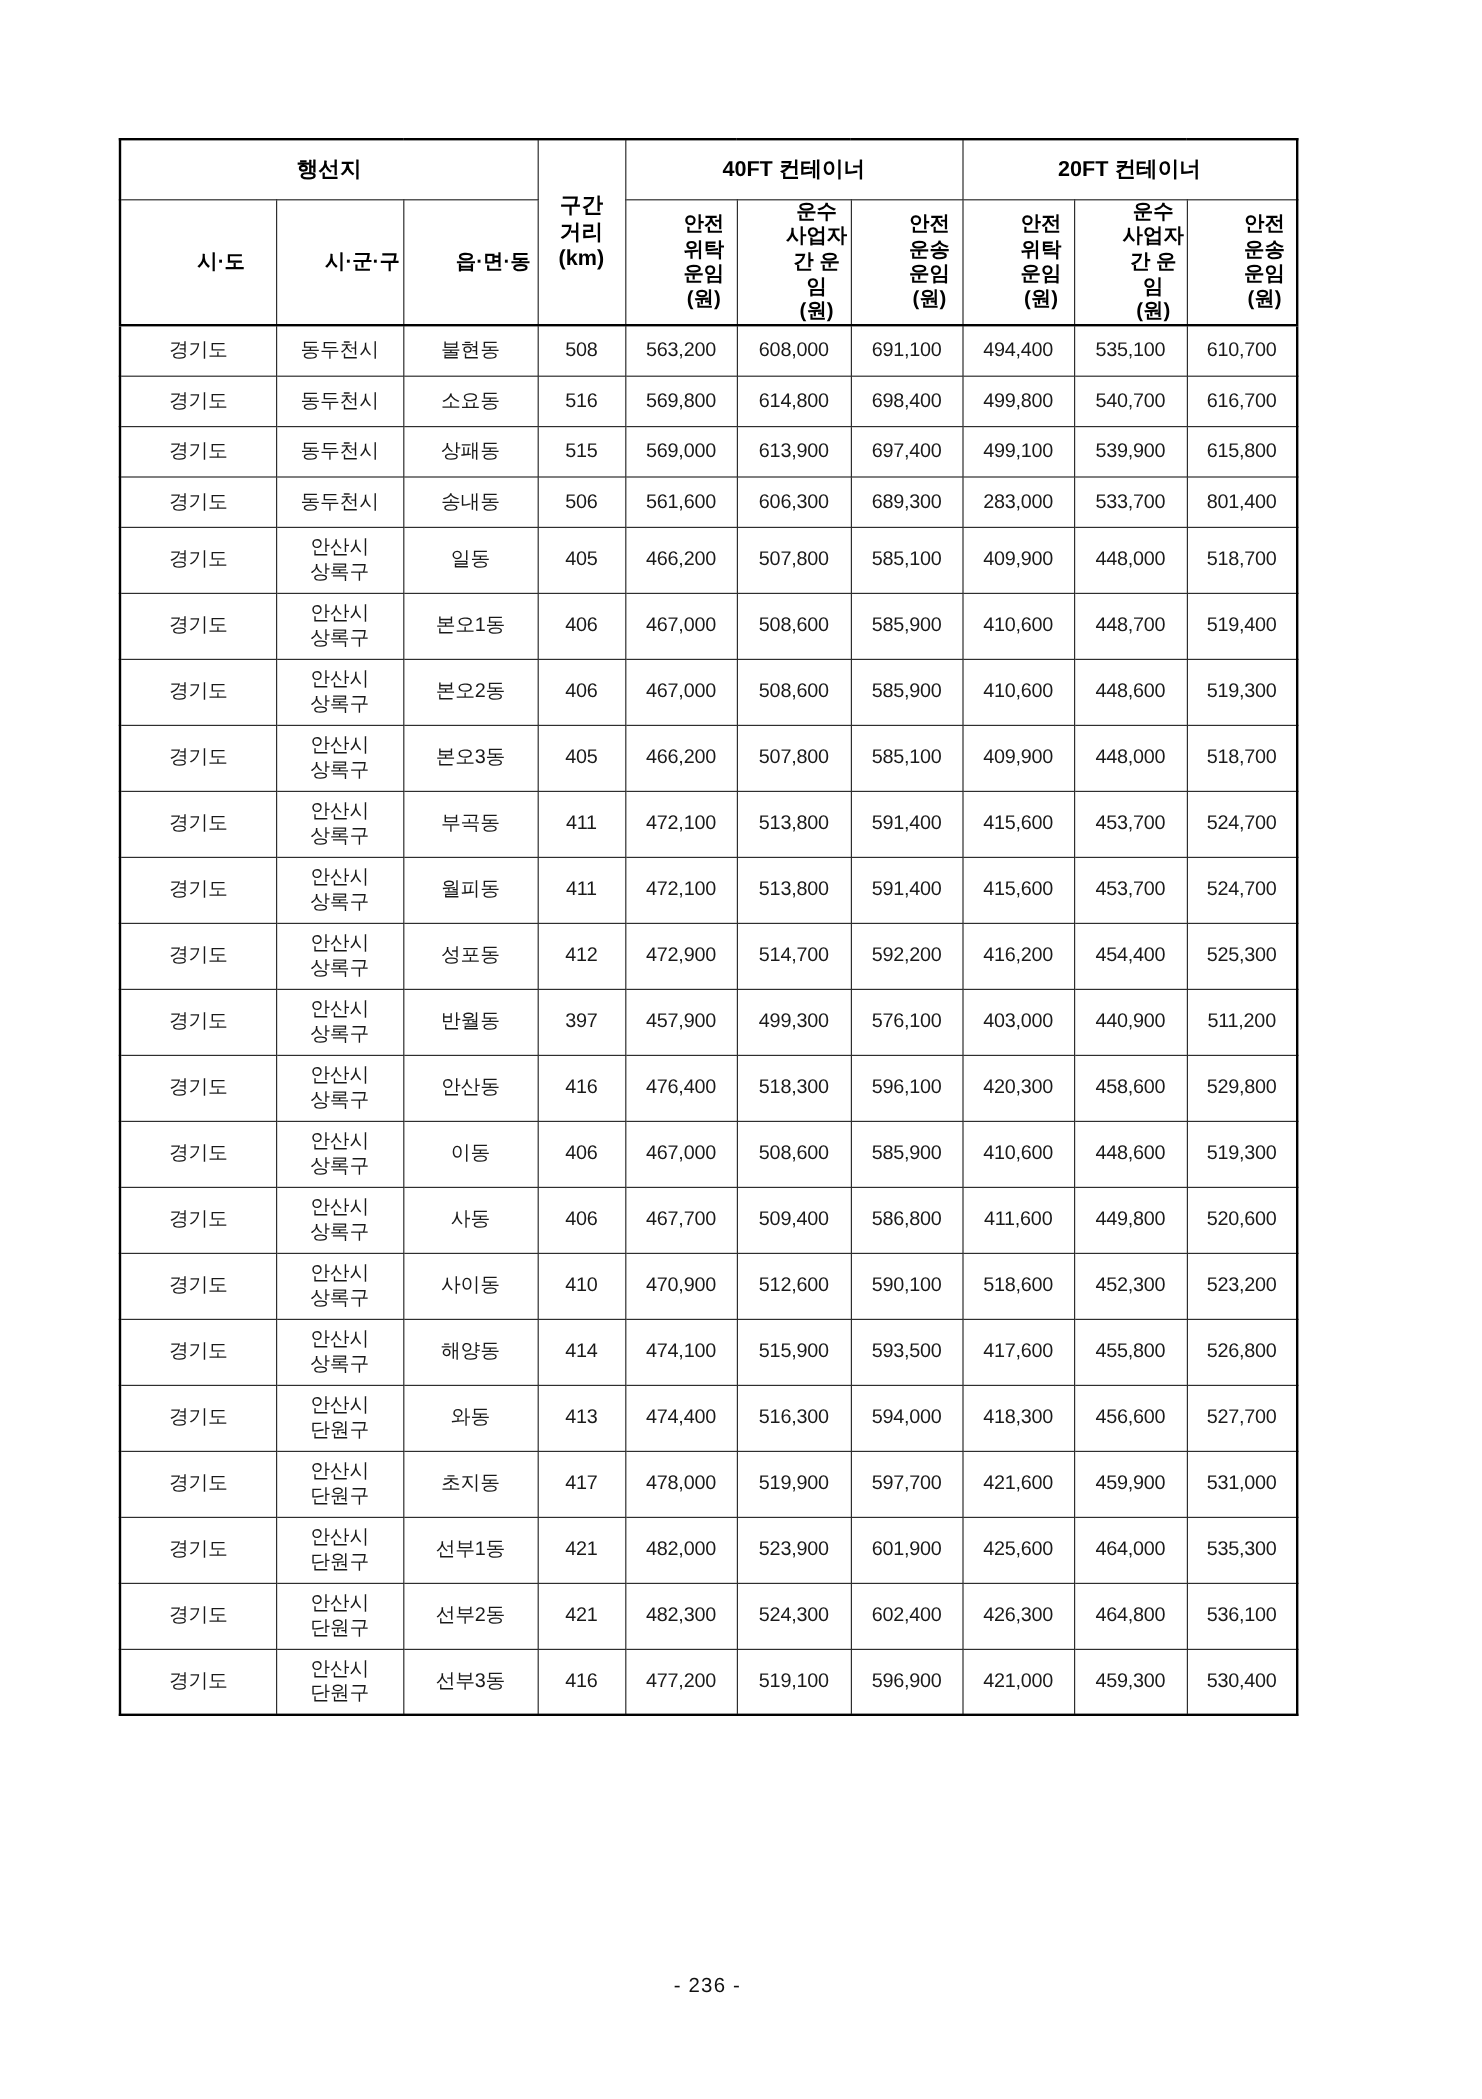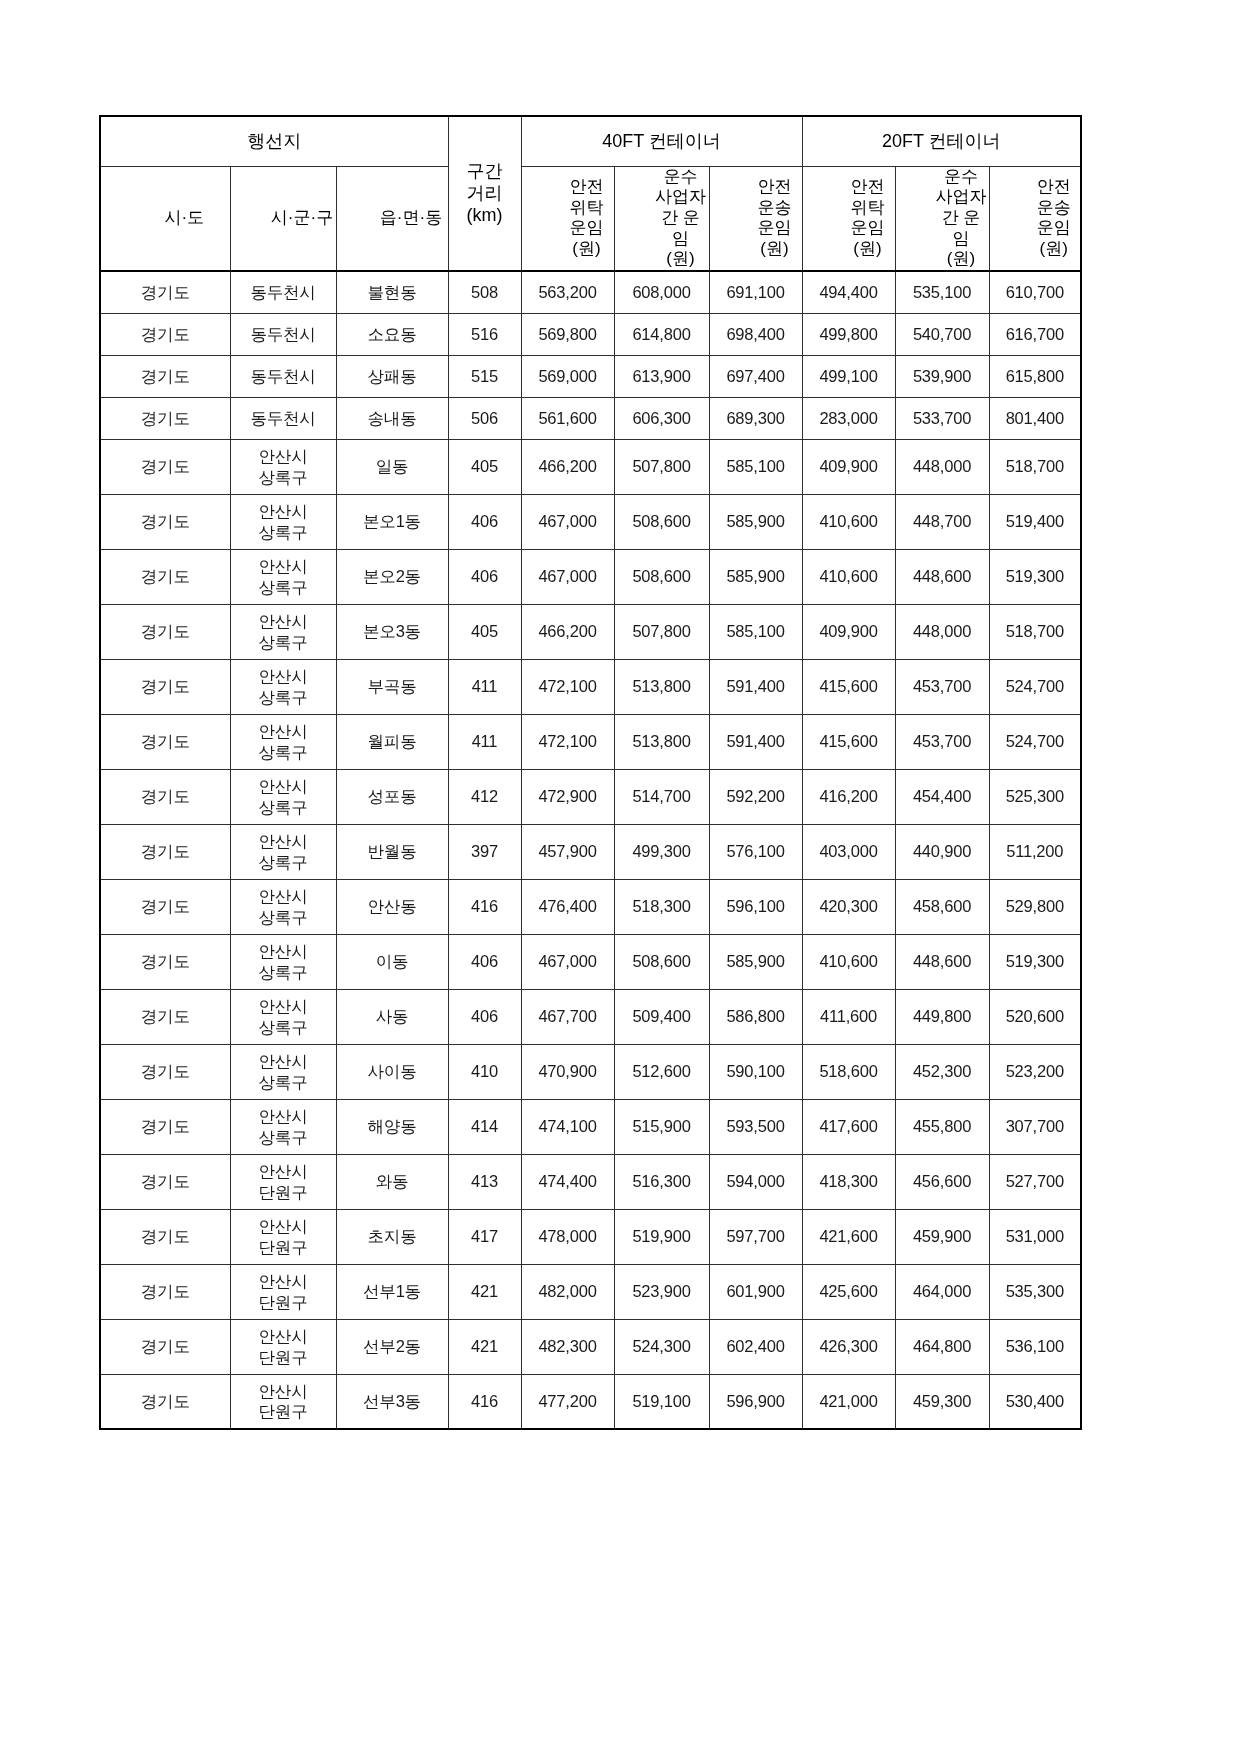--- a/index.html
+++ b/index.html
@@ -16,21 +16,21 @@
     border-collapse:collapse; table-layout:fixed;
     border:2px solid #000;
   }
   .rate-table th, .rate-table td {
     border:1px solid #2e2e2e;
     text-align:center; vertical-align:middle;
     white-space:pre-line;
     padding:0 2px;
     box-sizing:border-box;
   }
-  .rate-table thead th { font-weight:normal; color:#000; }
+  .rate-table thead th { font-weight:bold; color:#000; }
   .rate-table thead { border-bottom:2px solid #000; }
   .rate-table thead tr.group-row th { height:50px; font-size:18px; }
   .rate-table thead tr.sub-row th { height:93px; font-size:17px; line-height:1.22;padding-left:40px; }
   .rate-table thead th.th-distance { font-size:17px; line-height:1.22; }
   .rate-table td { font-size:16.5px; letter-spacing:-0.2px; line-height:1.25; }
   tr.r-short td { height:42px; }
   tr.r-tall  td { height:55px; }
 
   .page-number {
     position:absolute; left:99px; top:1645px; width:981px;
@@ -304,21 +304,21 @@
       <td>경기도</td>
       <td>안산시
 상록구</td>
       <td>해양동</td>
       <td>414</td>
       <td>474,100</td>
       <td>515,900</td>
       <td>593,500</td>
       <td>417,600</td>
       <td>455,800</td>
-      <td>307,700</td>
+      <td>526,800</td>
     </tr>
         <tr class="r-tall">
       <td>경기도</td>
       <td>안산시
 단원구</td>
       <td>와동</td>
       <td>413</td>
       <td>474,400</td>
       <td>516,300</td>
       <td>594,000</td>
@@ -374,13 +374,14 @@
       <td>477,200</td>
       <td>519,100</td>
       <td>596,900</td>
       <td>421,000</td>
       <td>459,300</td>
       <td>530,400</td>
     </tr>
       </tbody>
   </table>
 
+  <div class="page-number">- 236 -</div>
 </div>
 
 </body></html>

